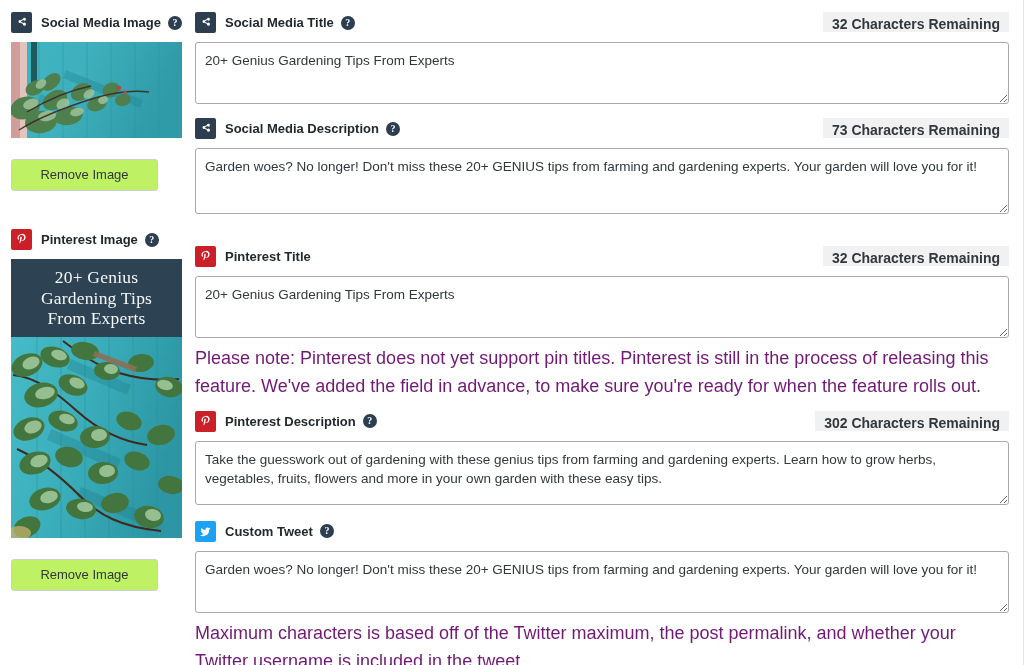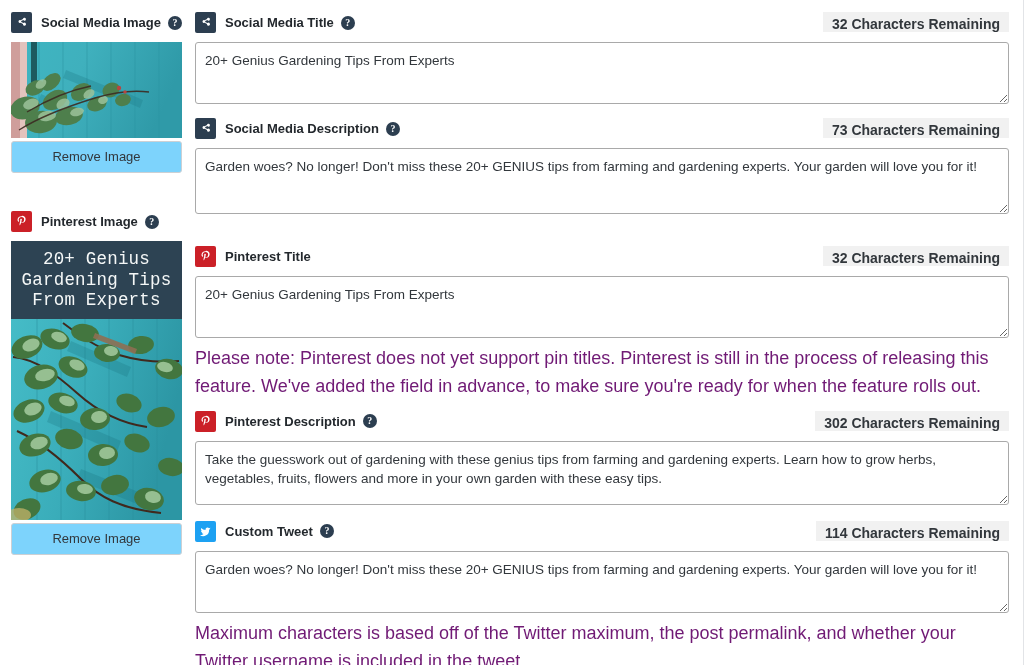--- a/index.html
+++ b/index.html
@@ -184,33 +184,33 @@
     width: 171px;
     height: 78px;
     background: #2d4353;
     display: flex;
     align-items: center;
     justify-content: center;
     text-align: center;
   }
   .pin-banner-text {
     color: #f4f7f7;
-    font-family: Liberation Mono, monospace;
+    font-family: Liberation Serif, serif;
     font-size: 17.5px;
     line-height: 1.18;
     font-weight: normal;
     letter-spacing: 0.2px;
     padding: 0 6px;
     white-space: pre-line;
   }
   .remove-btn {
     display: block;
-    width: 171px;
-    margin-top: 3px;
-    background: #7dd3fc;
+    width: 147px;
+    margin-top: 21px;
+    background: #bef264;
     border: 1px solid #ccd0d4;
     border-radius: 3px;
     color: #32373c;
     font-family: "Liberation Sans", sans-serif;
     font-size: 13px;
     padding: 7px 0 8px;
     cursor: pointer;
     text-align: center;
   }
 
@@ -472,21 +472,20 @@
         <div class="field-head">
           <div class="field-head-left">
             <span class="svc-icon svc-tw">
               <svg width="13" height="13" viewBox="0 0 16 16" aria-hidden="true">
                 <path d="M14.4 4.3c-.45.2-.95.34-1.46.4.52-.31.92-.8 1.1-1.39-.5.3-1.05.5-1.63.62a2.56 2.56 0 0 0-4.37 2.34A7.27 7.27 0 0 1 2.75 3.6a2.57 2.57 0 0 0 .79 3.43c-.42-.01-.81-.13-1.16-.32a2.56 2.56 0 0 0 2.05 2.54c-.38.1-.78.12-1.17.05a2.56 2.56 0 0 0 2.39 1.78A7.26 7.26 0 0 1 1.2 12.6a7.28 7.28 0 0 0 11.2-6.5c.5-.37.94-.83 1.3-1.35z" fill="#ffffff"></path>
               </svg>
             </span>
             <span class="field-label">Custom Tweet</span>
             <span class="help-icon">?</span>
           </div>
-          <span class="chars-pill">114 Characters Remaining</span>
         </div>
         <textarea class="ta ta-tweet" placeholder="" style="">Garden woes? No longer! Don't miss these 20+ GENIUS tips from farming and gardening experts. Your garden will love you for it!</textarea>
         <p class="note">Maximum characters is based off of the Twitter maximum, the post permalink, and whether your Twitter username is included in the tweet.</p>
       </div>
 
     </div>
   </div>
 </div>
 
 </body></html>

